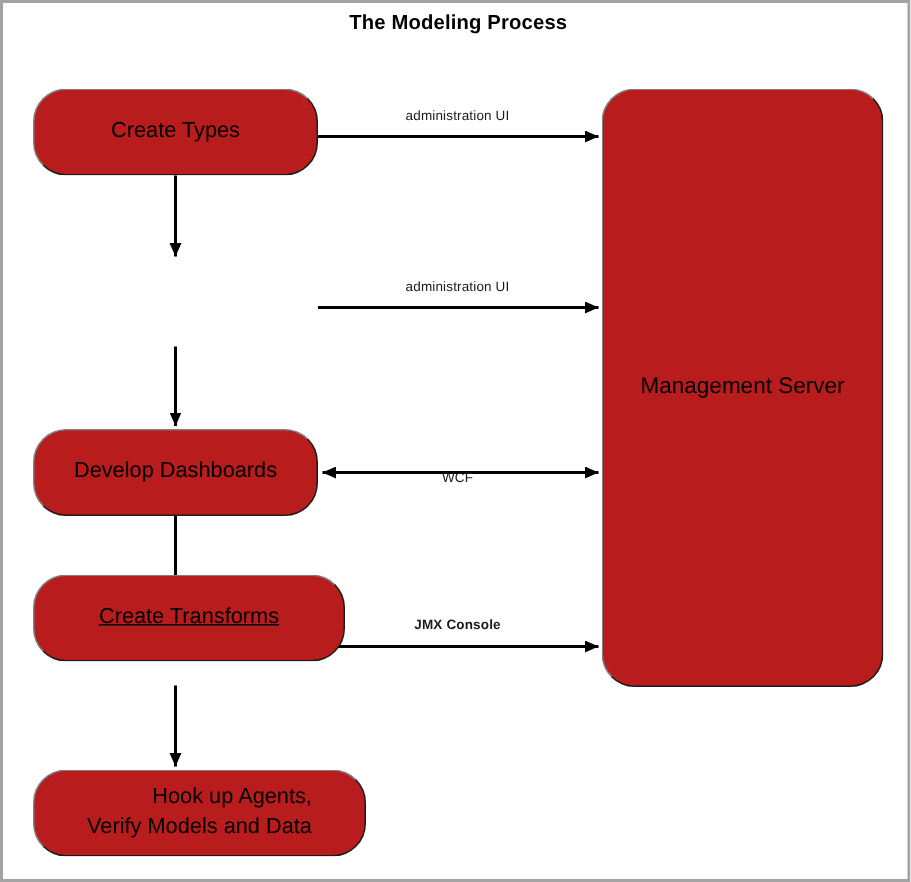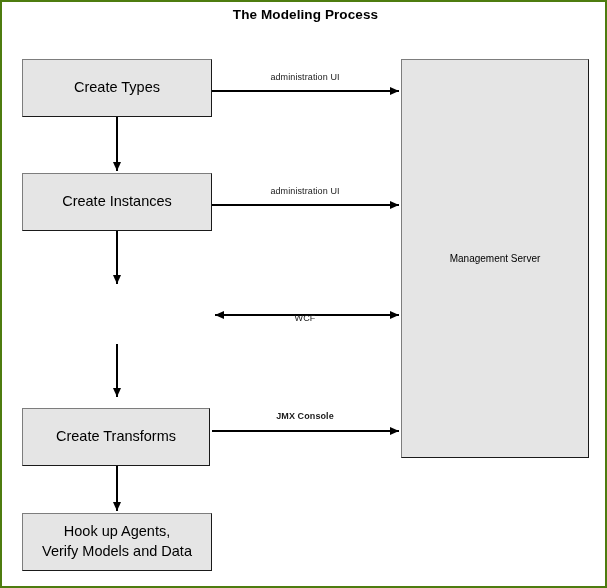--- a/index.html
+++ b/index.html
@@ -11,61 +11,62 @@
     font-family: "Liberation Sans", sans-serif;
     -webkit-font-smoothing: antialiased;
   }
 
   #canvas {
     position: relative;
     width: 607px;
     height: 588px;
     background: #ffffff;
     box-sizing: border-box;
-    border: 2px solid #4d7c0f;
+    border: 2px solid #a3a3a3;
     overflow: hidden;
   }
 
   
   .diagram-title {
     position: absolute;
     left: 0;
     top: 5px;
     width: 607px;
     text-align: center;
     font-size: 13.5px;
     font-weight: bold;
     color: #000000;
     letter-spacing: 0.1px;
   }
 
   
   .node {
     position: absolute;
     box-sizing: border-box;
-    background: #e5e5e5;
+    background: #b91c1c;
     border-top: 1px solid #7d7d7d;
     border-left: 1px solid #7d7d7d;
     border-right: 1px solid #1a1a1a;
     border-bottom: 1px solid #1a1a1a;
     display: flex;
     align-items: center;
     justify-content: center;
-    text-align: center;
+    text-align: right;
     color: #000000;
+    border-radius: 22px;
   }
   .node .node-label {
     font-size: 14.5px;
     line-height: 1.35;
     white-space: pre-line;
     color: #000000;
   }
 
   .node-server .node-label {
-    font-size: 10px;
+    font-size: 15px;
   }
   
   .node-server {
     align-items: center;
     justify-content: center;
   }
 
   
   #connectors {
     position: absolute;
@@ -123,30 +124,30 @@
   <div class="edge-label" style="left:303px; top:184px;">administration UI</div>
 
   <div class="edge-label" style="left:303px; top:311px;">WCF</div>
 
   <div class="edge-label" style="left:303px; top:409px;font-weight:bold;">JMX Console</div>
 
   <div class="node" style="left:20px; top:57px; width:190px; height:58px;">
     <span class="node-label">Create Types</span>
   </div>
 
-  <div class="node" style="left:20px; top:171px; width:190px; height:58px;">
-    <span class="node-label">Create Instances</span>
+
+  <div class="node" style="left:20px; top:284px; width:190px; height:58px;">
+    <span class="node-label">Develop Dashboards</span>
   </div>
 
-
-  <div class="node" style="left:20px; top:406px; width:188px; height:58px;">
+  <div class="node" style="left:20px; top:381px; width:208px; height:58px;text-decoration:underline;">
     <span class="node-label">Create Transforms</span>
   </div>
 
-  <div class="node" style="left:20px; top:511px; width:190px; height:58px;">
+  <div class="node" style="left:20px; top:511px; width:222px; height:58px;">
     <span class="node-label">Hook up Agents,
 Verify Models and Data</span>
   </div>
 
   <div class="node node-server" style="left:399px; top:57px; width:188px; height:399px;">
     <span class="node-label">Management Server</span>
   </div>
 
 </div>
 

